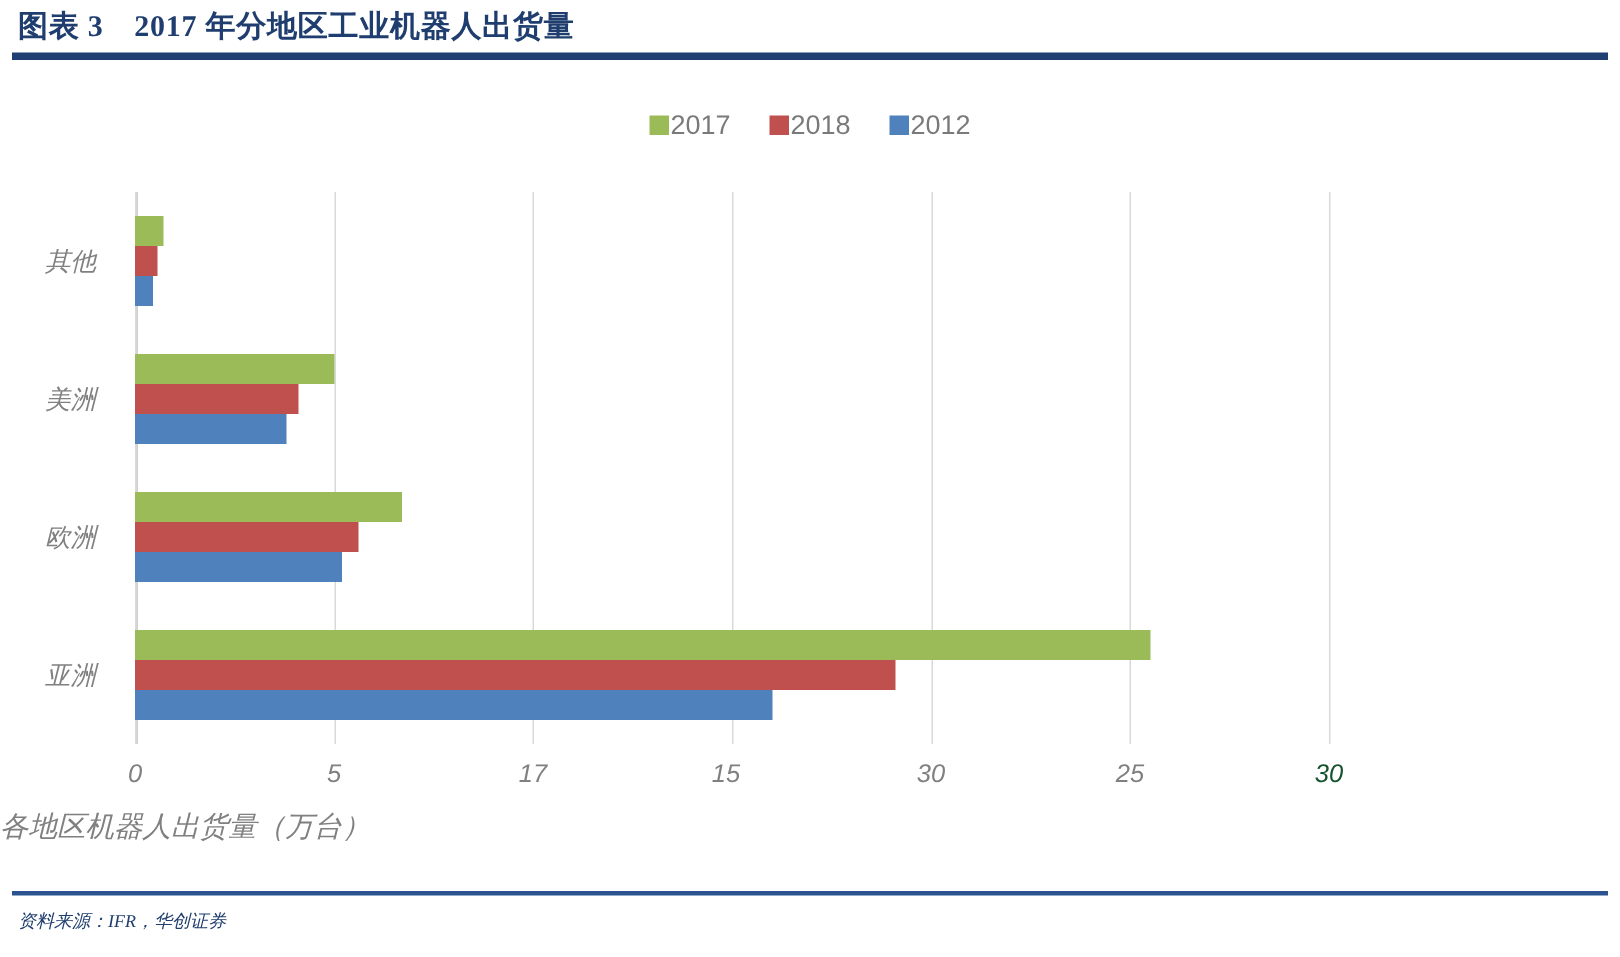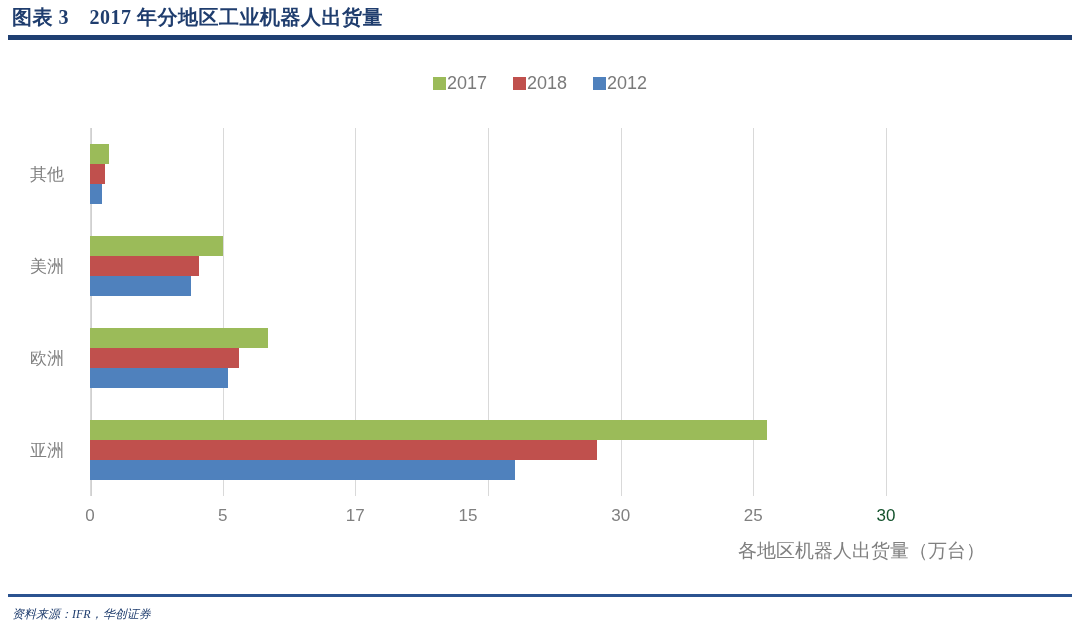--- a/index.html
+++ b/index.html
@@ -66,20 +66,21 @@
     color: #7a7a7a;
     line-height: 1;
   }
 
   
   .plot-wrap {
     position: absolute;
     left: 0; top: 108px;
     width: 1080px;
     height: 470px;
+    font-style: italic;
   }
   .plot-area {
     position: absolute;
     left: 90px;
     top: 20px;
     width: 796px;
     height: 368px;
   }
   .gridline {
     position: absolute;
@@ -125,24 +126,23 @@
     color: #808080;
     transform: translateX(-50%);
     white-space: nowrap;
   }
 
   .xaxis-title {
     position: absolute;
     left: 0;
     top: 430px;
     width: 953px;
-    text-align: right;
+    text-align: left;
     font-size: 19px;
     color: #808080;
-    padding-left: 32px;
   }
 
   
   .footer-rule {
     position: absolute;
     left: 8px; top: 594px;
     width: 1064px;
     height: 3px;
     background: #2b5390;
   }
@@ -213,21 +213,21 @@
   <div id="cat-labels">
       <div class="cat-label" style="top: 55px; color: rgb(128, 128, 128);">其他</div>
       <div class="cat-label" style="top: 147px; color: rgb(128, 128, 128);">美洲</div>
       <div class="cat-label" style="top: 239px; color: rgb(128, 128, 128);">欧洲</div>
       <div class="cat-label" style="top: 331px; color: rgb(128, 128, 128);">亚洲</div>
     </div>
   <div id="x-ticks">
       <div class="xtick" style="left: 90px; color: rgb(128, 128, 128);">0</div>
       <div class="xtick" style="left: 222.667px; color: rgb(128, 128, 128);">5</div>
       <div class="xtick" style="left: 355.333px; color: rgb(128, 128, 128);">17</div>
-      <div class="xtick" style="left: 468px; color: rgb(128, 128, 128);">15</div>
+      <div class="xtick" style="left: 484px; color: rgb(128, 128, 128);">15</div>
       <div class="xtick" style="left: 620.667px; color: rgb(128, 128, 128);">30</div>
       <div class="xtick" style="left: 753.333px; color: rgb(128, 128, 128);">25</div>
       <div class="xtick" style="left: 886px; color: #14532d;">30</div>
     </div>
   <div class="xaxis-title">各地区机器人出货量（万台）</div>
 </div>
 
 <div class="footer-rule"></div>
 <div class="source-note">资料来源：IFR，华创证券</div>
 

